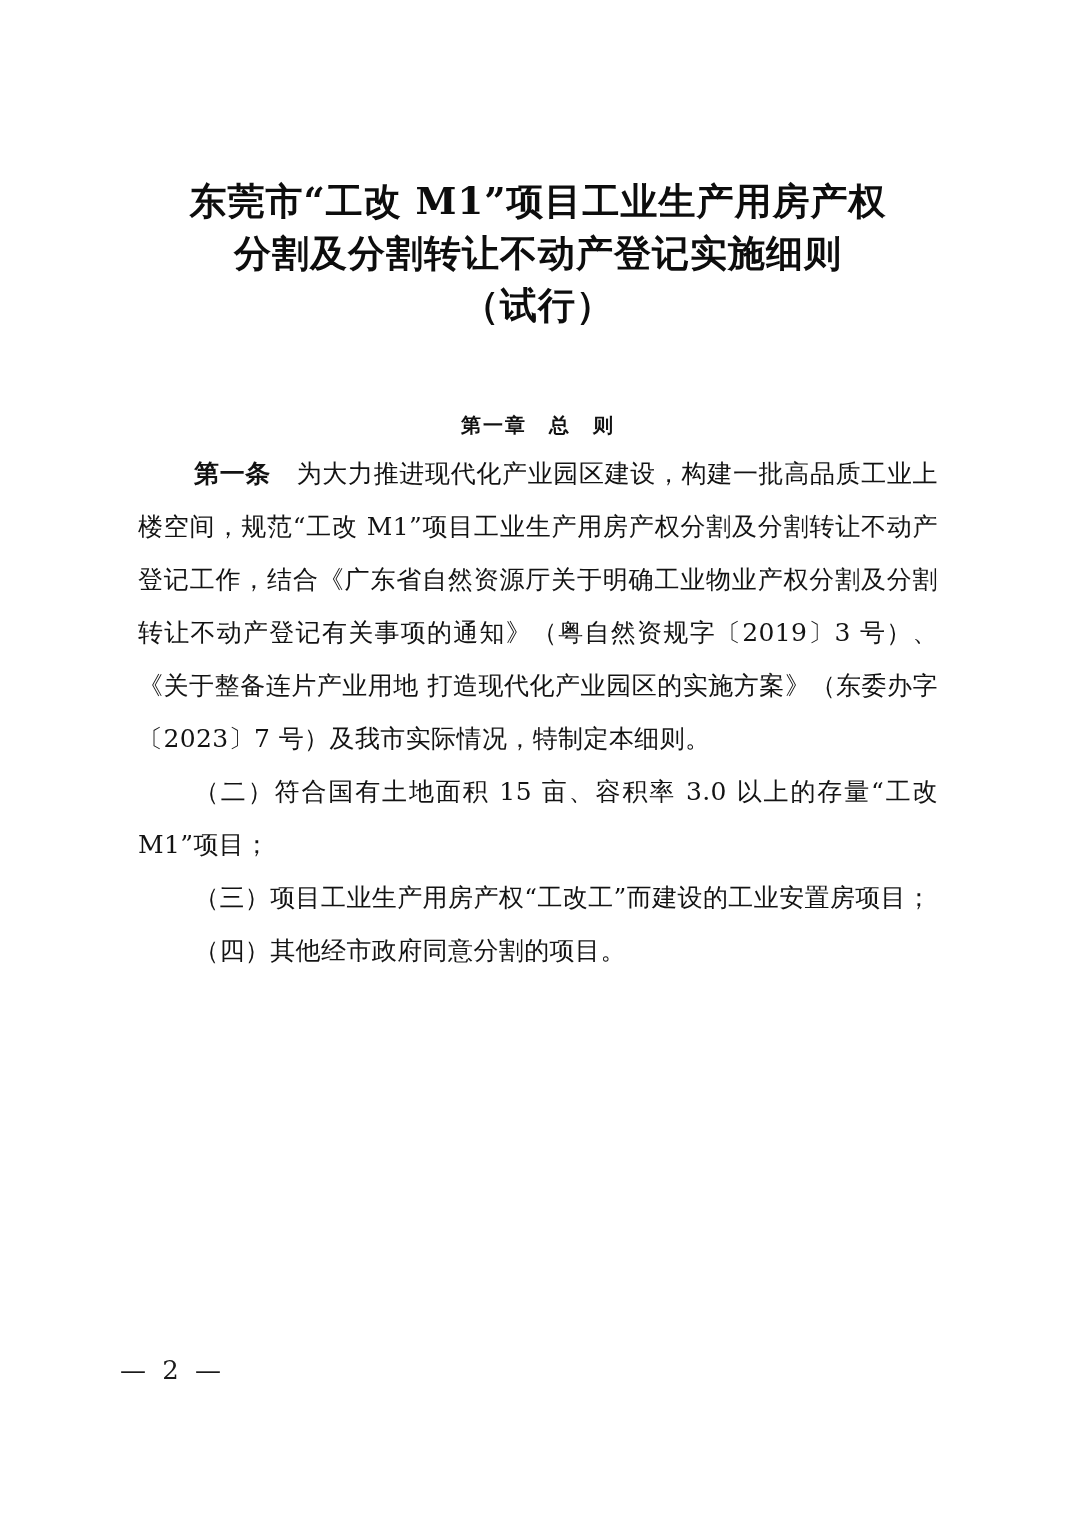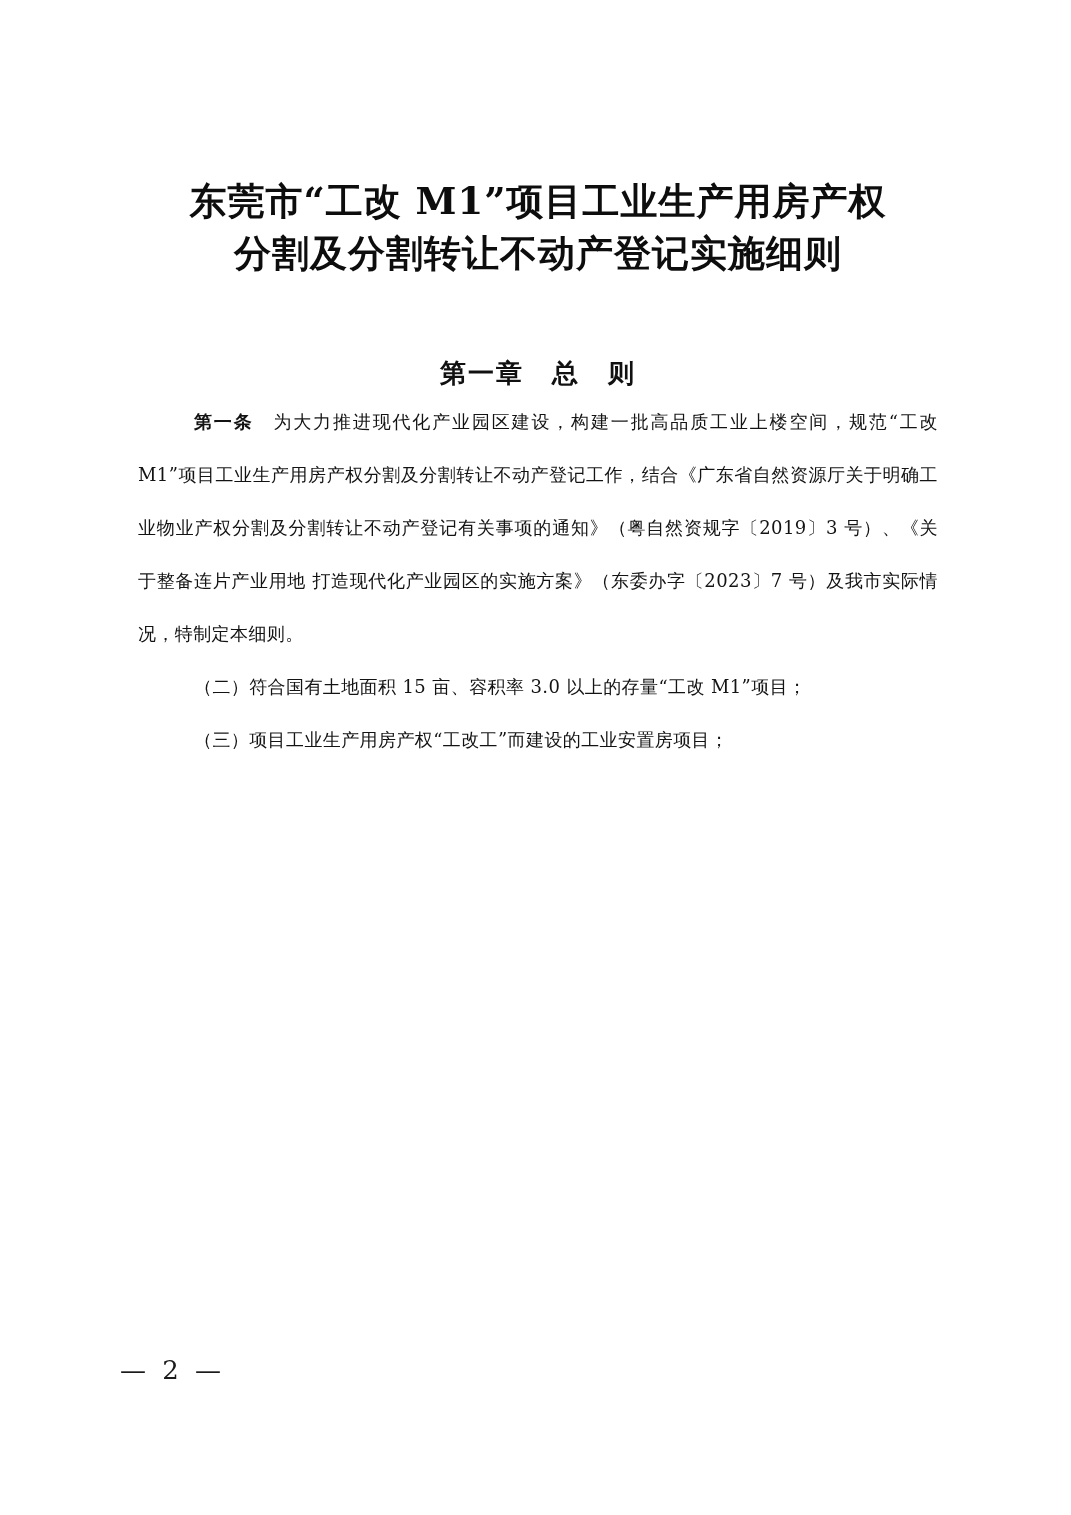--- a/index.html
+++ b/index.html
@@ -33,29 +33,29 @@
     letter-spacing: 1px;
     color: #0d0d0d;
     margin: 0;
   }
   .doc-title .line {
     display: block;
     white-space: nowrap;
   }
   .chapter-heading {
     text-align: center;
-    font-size: 26px;
+    font-size: 20px;
     line-height: 44px;
     font-weight: bold;
     margin-top: 72px;
     letter-spacing: 2px;
     color: #111;
   }
   .body-p {
-    font-size: 18px;
+    font-size: 25px;
     line-height: 53px;
     text-align: justify;
     text-justify: inter-ideograph;
     margin: 0;
     letter-spacing: 0.4px;
     color: #131313;
   }
   .indent2 {
     text-indent: 56px;
   }
@@ -75,29 +75,31 @@
 </head>
 <body>
 
 <div class="page">
 
   <div class="content">
 
     <h1 class="doc-title">
       <span class="line">东莞市“工改 M1”项目工业生产用房产权</span>
       <span class="line">分割及分割转让不动产登记实施细则</span>
+      <span class="line">（试行）</span>
     </h1>
 
     <div class="chapter-heading">第一章　总　则</div>
 
     <p class="body-p indent2">
       <span class="lead">第一条</span><span>　为大力推进现代化产业园区建设，构建一批高品质工业上楼空间，规范“工改 M1”项目工业生产用房产权分割及分割转让不动产登记工作，结合《广东省自然资源厅关于明确工业物业产权分割及分割转让不动产登记有关事项的通知》（粤自然资规字〔2019〕3 号）、《关于整备连片产业用地 打造现代化产业园区的实施方案》（东委办字〔2023〕7 号）及我市实际情况，特制定本细则。</span>
     </p>
 
 
     <p class="body-p indent2">（二）符合国有土地面积 15 亩、容积率 3.0 以上的存量“工改 M1”项目；</p>
     <p class="body-p indent2">（三）项目工业生产用房产权“工改工”而建设的工业安置房项目；</p>
+    <p class="body-p indent2">（四）其他经市政府同意分割的项目。</p>
 
   </div>
 
   <div class="page-number">— 2 —</div>
 
 </div>
 
 </body></html>

